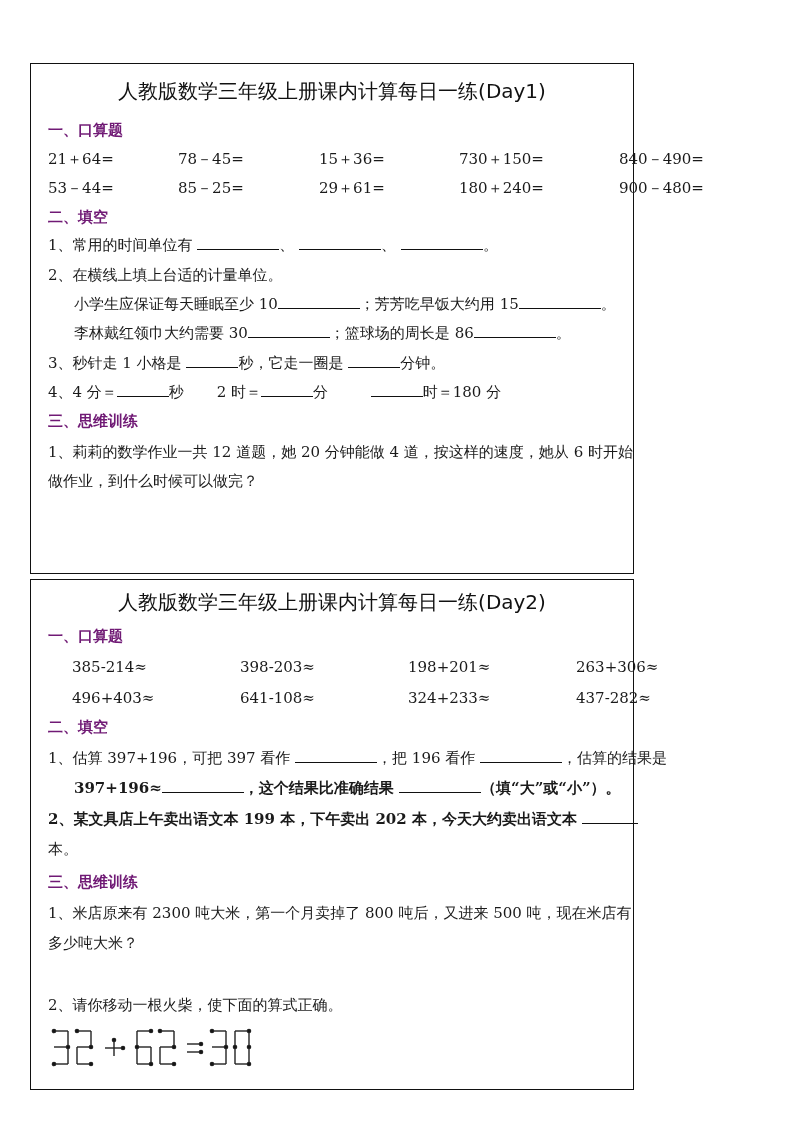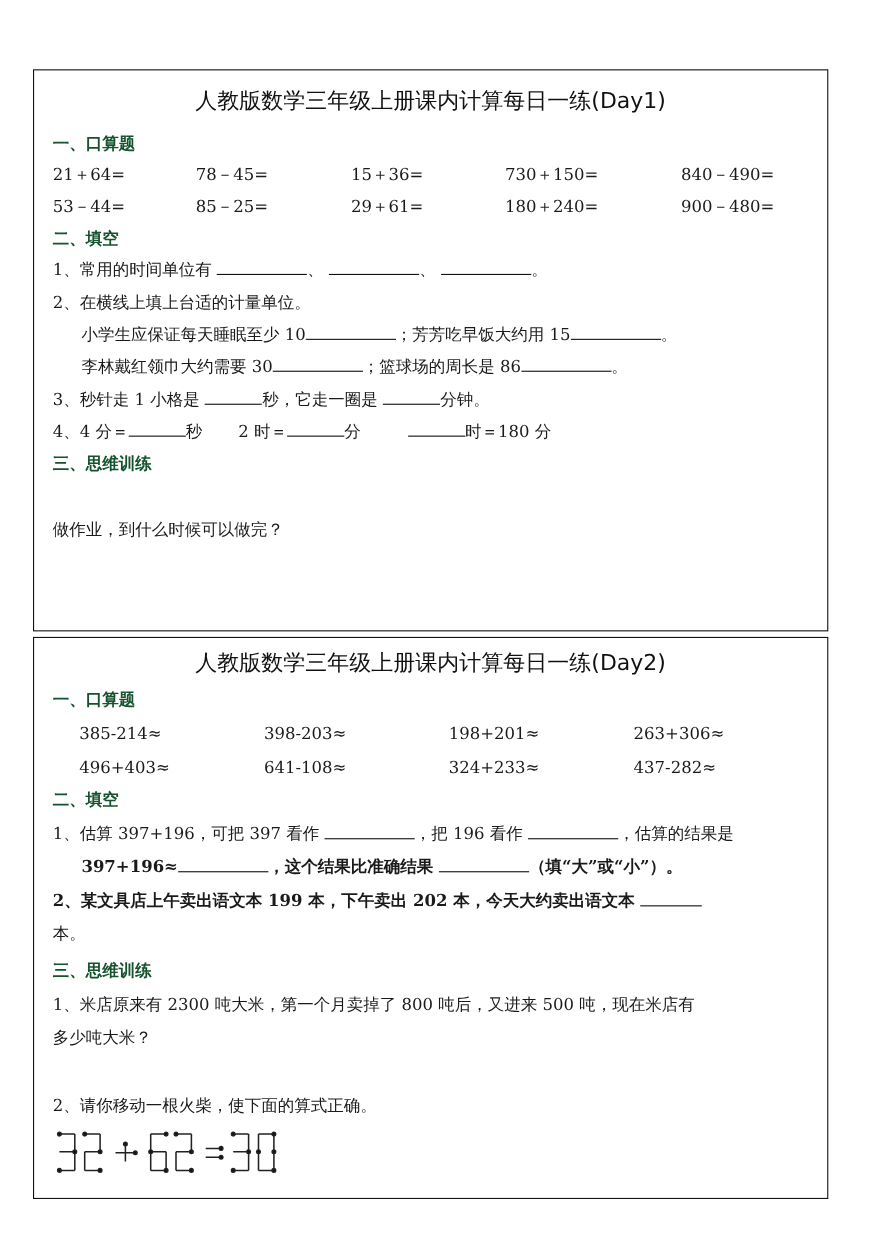--- a/index.html
+++ b/index.html
@@ -1,24 +1,24 @@
 <!DOCTYPE html>
 <html><head>
 <meta charset="utf-8">
 <style>
   html, body { margin: 0; padding: 0; background: #ffffff; }
   body { width: 793px; height: 1122px; position: relative; overflow: hidden;
          font-family: "DejaVu Serif", "Liberation Serif", serif; color: #1a1a1a; }
-  .box { position: absolute; left: 30px; width: 723px; border: 1.5px solid #111; box-sizing: border-box; }
+  .box { position: absolute; left: 30px; width: 604px; border: 1.5px solid #111; box-sizing: border-box; }
   #box1 { top: 63px; height: 511px; }
   #box2 { top: 579px; height: 511px; }
   .title { position: absolute; left: 0; right: 0; text-align: center;
            font-family: "DejaVu Sans", "Liberation Sans", sans-serif; font-size: 20px; color: #111; }
   .h { position: absolute; left: 17px; font-family: "DejaVu Sans", "Liberation Sans", sans-serif;
-       font-weight: bold; font-size: 15px; color: #14532d; }
+       font-weight: bold; font-size: 15px; color: #701a75; }
   .line { position: absolute; left: 17px; font-size: 15px; white-space: nowrap; line-height: 20px; }
   .cell { position: absolute; font-size: 15px; white-space: nowrap; line-height: 20px; }
   .blank { display: inline-block; border-bottom: 1px solid #111; height: 14px; vertical-align: baseline; }
   .w80 { width: 82px; } .w50 { width: 52px; } .w56 { width: 56px; }
   .match { position: absolute; left: 20px; top: 448px; }
 </style>
 </head>
 <body>
 
 <div class="box" id="box1">
@@ -57,20 +57,21 @@
     <span class="blank w50"></span><span>秒，它走一圈是</span>
     <span class="blank w50"></span><span>分钟。</span>
   </div>
   <div class="line" style="top:318px;text-align:right;">
     <span>4、4 分＝</span><span class="blank w50"></span><span>秒</span>
     <span style="display:inline-block;width:28px;"></span><span>2 时＝</span><span class="blank w50"></span><span>分</span>
     <span style="display:inline-block;width:38px;"></span><span class="blank w50"></span><span>时＝180 分</span>
   </div>
 
   <div class="h" style="top:348px;">三、思维训练</div>
+  <div class="line" style="top:378px;">1、莉莉的数学作业一共 12 道题，她 20 分钟能做 4 道，按这样的速度，她从 6 时开始</div>
   <div class="line" style="top:407px;">做作业，到什么时候可以做完？</div>
 </div>
 
 <div class="box" id="box2">
   <div class="title" style="top:9px;">人教版数学三年级上册课内计算每日一练(Day2)</div>
 
   <div class="h" style="top:47px;">一、口算题</div>
   <div>
     <div class="cell" style="left:41px;top:77px;">385-214≈</div>
     <div class="cell" style="left:209px;top:77px;">398-203≈</div>

